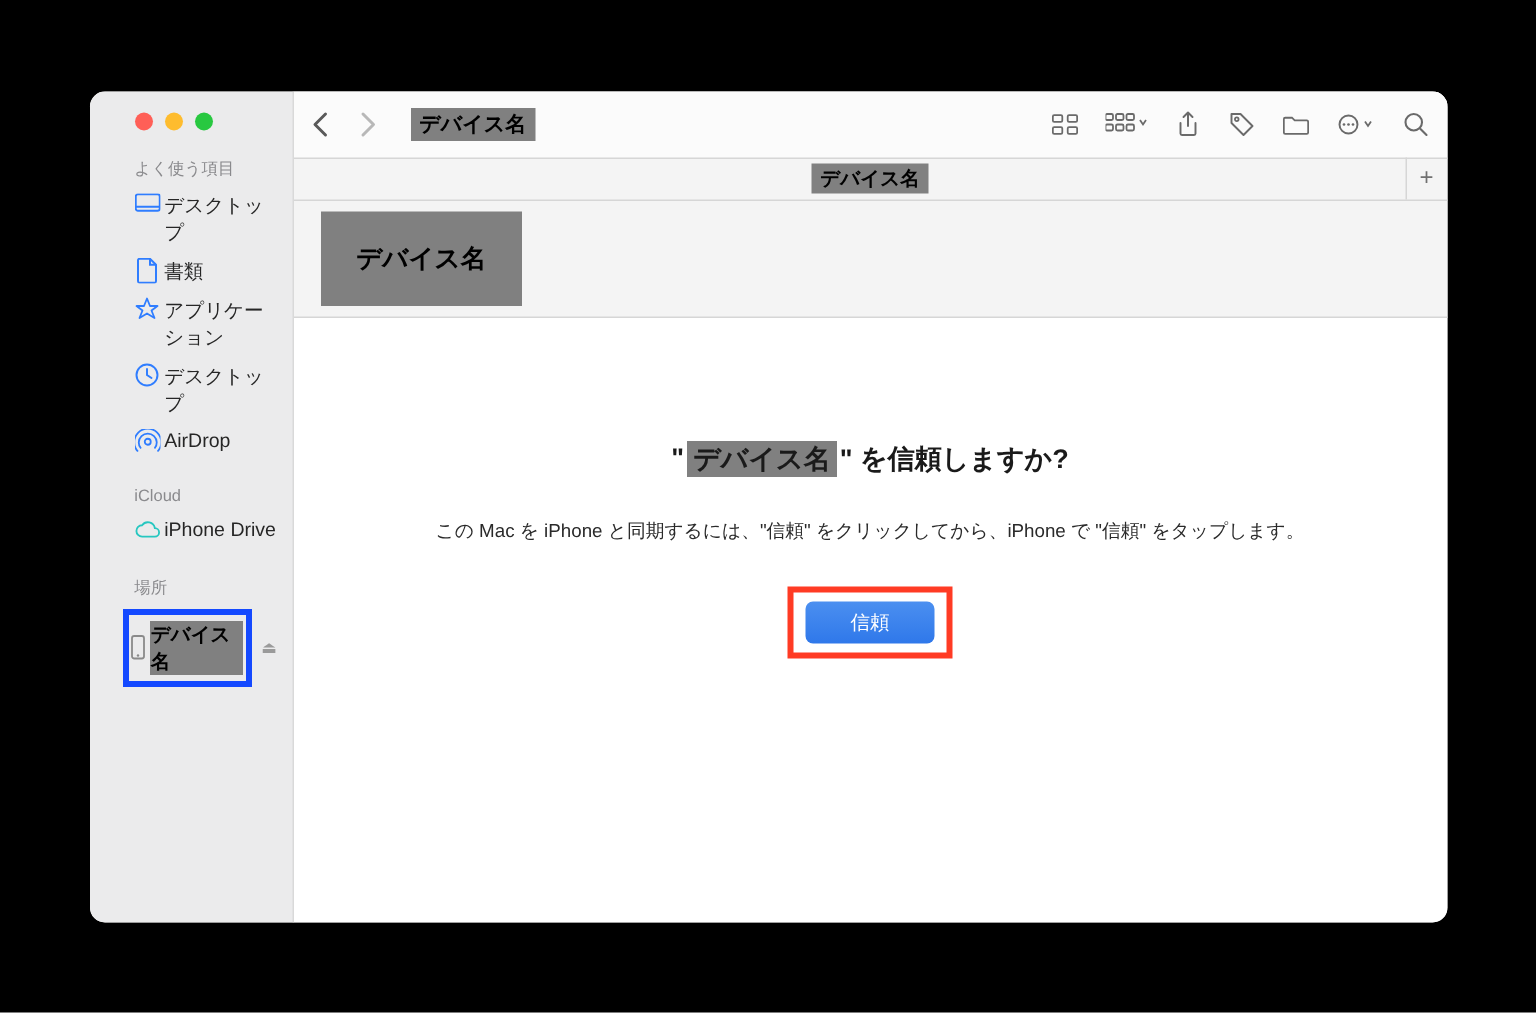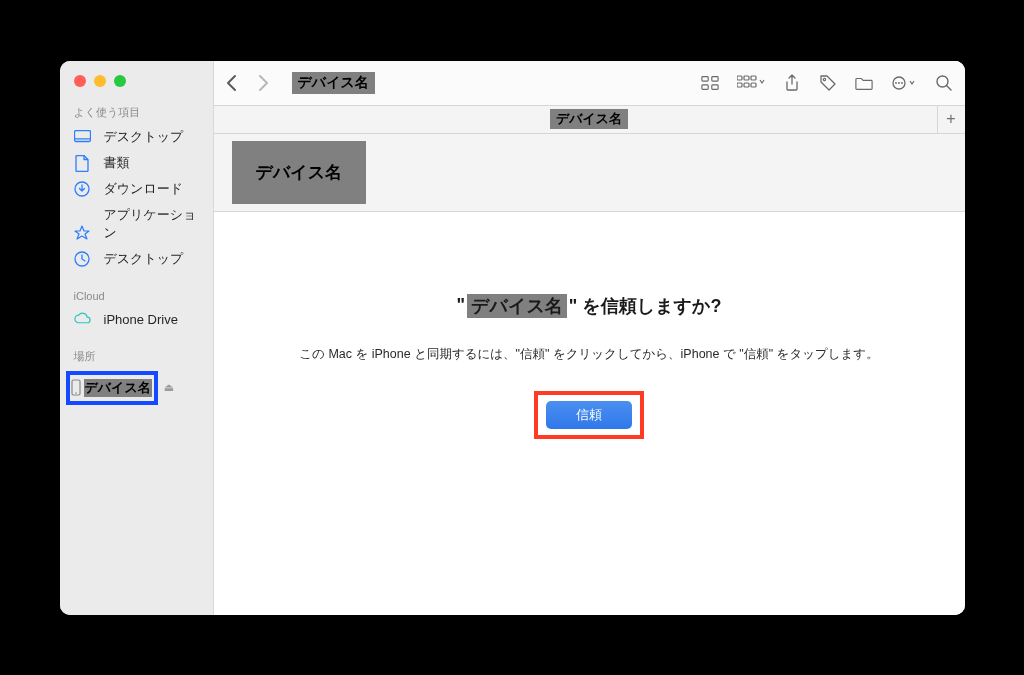--- a/index.html
+++ b/index.html
@@ -15,47 +15,48 @@
 .window {
   width: 905px;
   height: 554px;
   background: #fff;
   border-radius: 10px;
   display: flex;
   overflow: hidden;
   box-shadow: 0 20px 50px rgba(0,0,0,0.5);
 }
 .sidebar {
-  width: 154px;
+  width: 136px;
   background: #ebebec;
   border-right: 1px solid #d9d9d9;
   display: flex;
   flex-direction: column;
+  padding-left: 16px;
 }
 .traffic-lights {
   display: flex;
   gap: 8px;
   padding: 14px 12px 10px 14px;
 }
 .dot { width: 12px; height: 12px; border-radius: 50%; }
 .dot.red { background: #ff5f57; }
 .dot.yellow { background: #febc2e; }
 .dot.green { background: #28c840; }
 .sidebar-section-header {
   font-size: 11px;
   color: #8a8a8d;
   padding: 8px 12px 4px 14px;
 }
 .sidebar-item {
   display: flex;
-  align-items: flex-end;
+  align-items: flex-start;
   padding: 4px 10px 4px 14px;
   font-size: 13px;
   color: #262626;
-  gap: 13px;
+  gap: 3px;
   cursor: default;
 }
 .sidebar-item .ic { width: 17px; height: 17px; display: flex; align-items: center; justify-content: center; color: #1f7aff; flex-shrink: 0; }
 .locations-item {
   display: flex;
   align-items: center;
   padding: 3px 10px 3px 6px;
   gap: 4px;
 }
 .device-highlight {
@@ -219,42 +220,43 @@
         <svg width="14" height="17" viewBox="0 0 14 17">
             <path d="M2 0.5 h7 l4 4 v11 a1 1 0 0 1 -1 1 h-10 a1 1 0 0 1 -1 -1 v-14 a1 1 0 0 1 1 -1 z" fill="none" stroke="#2f7dff" stroke-width="1.3"></path>
             <path d="M9 0.5 v4 h4" fill="none" stroke="#2f7dff" stroke-width="1.3"></path>
           </svg>
       </span>
       <span>書類</span>
     </div>
     <div class="sidebar-item">
       <span class="ic">
         <svg width="16" height="16" viewBox="0 0 16 16">
-            <circle cx="8" cy="8" r="7" fill="none" stroke="#2f7dff" stroke-width="1.3"></circle>
-            <path d="M8 4 v6 M5.5 7.5 L8 10 L10.5 7.5" fill="none" stroke="#2f7dff" stroke-width="1.3" stroke-linecap="round" stroke-linejoin="round"></path>
-          </svg>
-      </span>
-      <span>ダウンロード</span>
-    </div>
-    <div class="sidebar-item">
-      <span class="ic">
-        <svg width="16" height="16" viewBox="0 0 16 16">
             <path d="M8 1 L10 6 L15 6 L11 9 L13 14 L8 11 L3 14 L5 9 L1 6 L6 6 Z" fill="none" stroke="#2f7dff" stroke-width="1.2" stroke-linejoin="round"></path>
           </svg>
       </span>
       <span>アプリケーション</span>
     </div>
     <div class="sidebar-item">
       <span class="ic">
         <svg width="16" height="16" viewBox="0 0 16 16">
             <circle cx="8" cy="8" r="7" fill="none" stroke="#2f7dff" stroke-width="1.3"></circle>
             <path d="M8 4 v4 l3 2" fill="none" stroke="#2f7dff" stroke-width="1.3" stroke-linecap="round"></path>
           </svg>
       </span>
       <span>デスクトップ</span>
+    </div>
+    <div class="sidebar-item">
+      <span class="ic">
+        <svg width="17" height="17" viewBox="0 0 17 17">
+            <circle cx="8.5" cy="8.5" r="2" fill="none" stroke="#2f7dff" stroke-width="1.2"></circle>
+            <path d="M4 13 a6 6 0 1 1 9 0" fill="none" stroke="#2f7dff" stroke-width="1.2"></path>
+            <path d="M2 15 a9 9 0 1 1 13 0" fill="none" stroke="#2f7dff" stroke-width="1.2"></path>
+          </svg>
+      </span>
+      <span>AirDrop</span>
     </div>
 
     <div class="sidebar-section-header" style="margin-top:10px">iCloud</div>
     <div class="sidebar-item">
       <span class="ic" style="color:#27c7c0">
         <svg width="18" height="13" viewBox="0 0 18 13">
             <path d="M5 11 a4 4 0 0 1 0 -8 a5 5 0 0 1 9 2 a3 3 0 0 1 0 6 z" fill="none" stroke="#27c7c0" stroke-width="1.3"></path>
           </svg>
       </span>
       <span>iPhone Drive</span>

